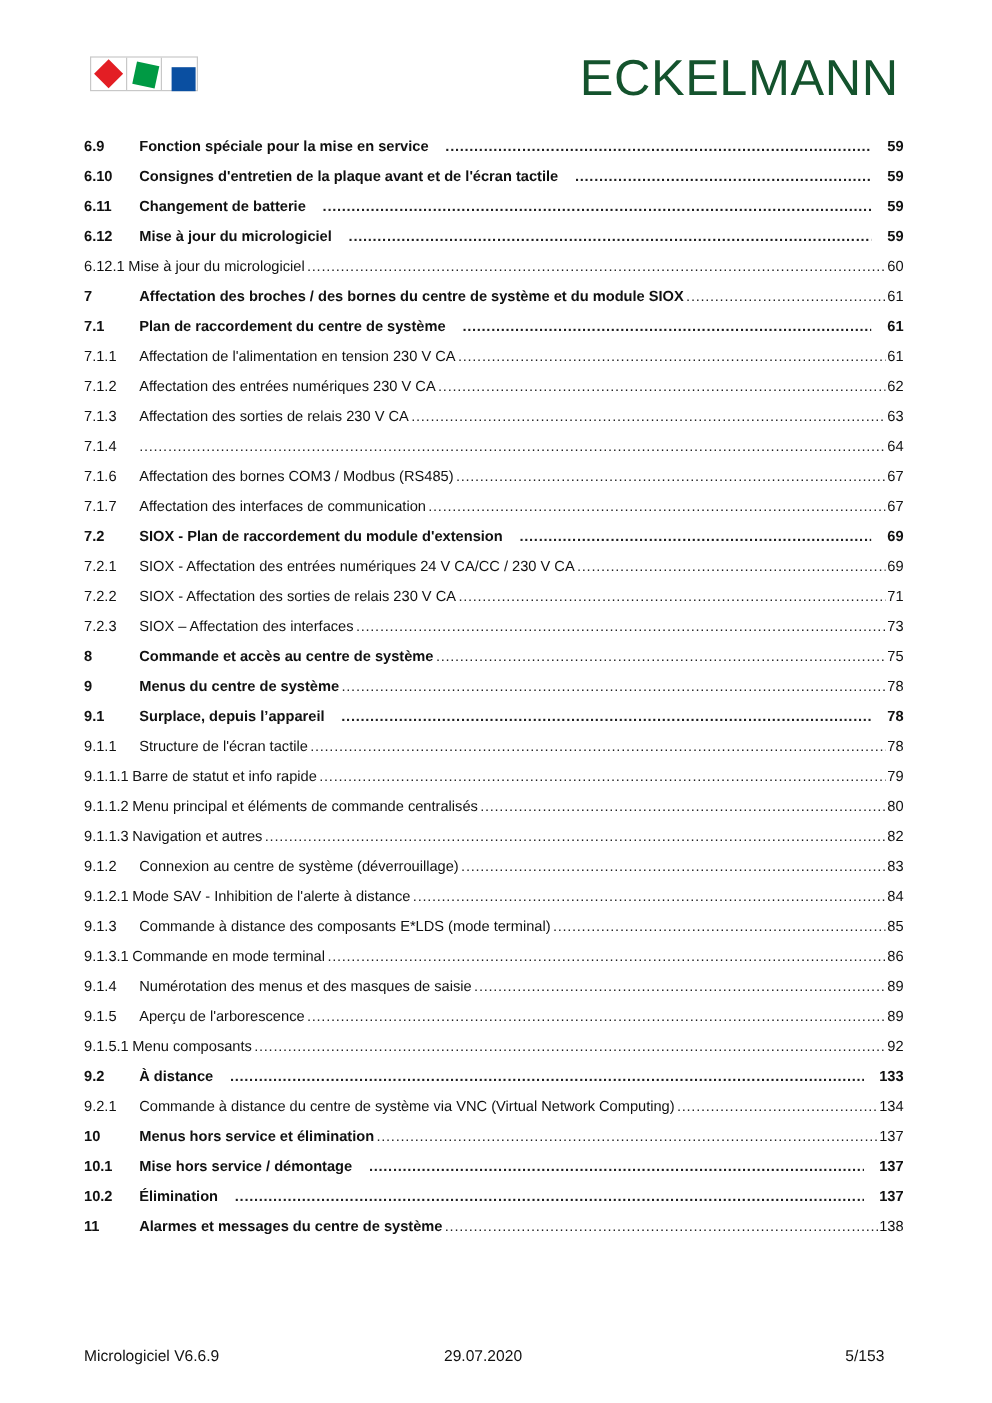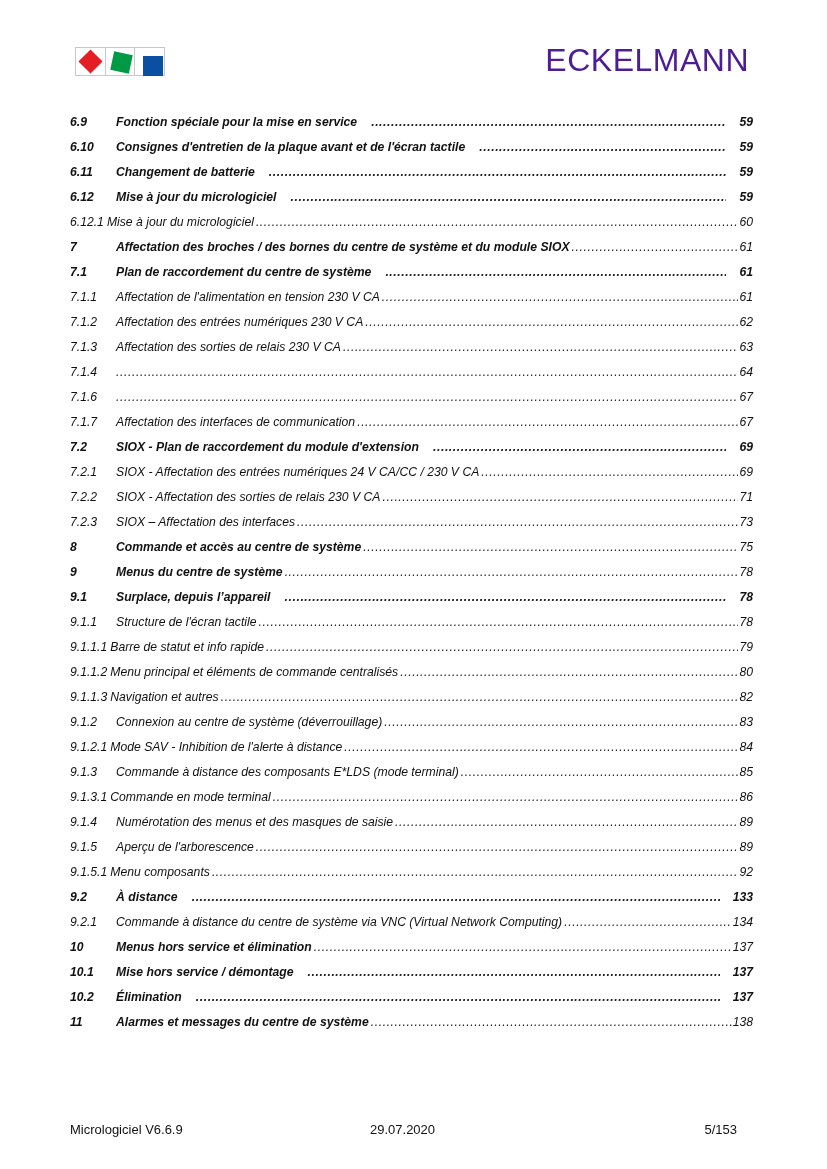--- a/index.html
+++ b/index.html
@@ -49,41 +49,40 @@
     .logo .sq.blue {
       background: #0a4fa1;
       left: 8px; top: 8px;
       width: 20px;
       height: 20px;
     }
     .brand {
       position: absolute;
       right: 78px;
       top: 44px;
-      font-size: 32px;
+      font-size: 42px;
       font-weight: 400;
-      color: #4c1d95;
+      color: #14532d;
       letter-spacing: 0.5px;
       line-height: 1;
     }
 
     .toc {
       position: absolute;
       left: 70px;
       top: 110px;
       width: 683px;
     }
     .toc-row {
       display: flex;
       align-items: flex-end;
       height: 25px;
       font-size: 12.2px;
       line-height: 25px;
       white-space: nowrap;
-      font-style: italic;
     }
     .toc-num {
       width: 46px;
       flex: 0 0 46px;
     }
     .toc-row.lvl4 .toc-num {
       width: auto;
       flex: 0 0 auto;
       padding-right: 3px;
     }
@@ -205,20 +204,21 @@
       <span class="toc-dots"></span>
       <span class="toc-page">63</span>
     </div>
     <div class="toc-row">
       <span class="toc-num">7.1.4</span>
       <span class="toc-dots"></span>
       <span class="toc-page">64</span>
     </div>
     <div class="toc-row">
       <span class="toc-num">7.1.6</span>
+      <span class="toc-title">Affectation des bornes COM3 / Modbus (RS485)</span>
       <span class="toc-dots"></span>
       <span class="toc-page">67</span>
     </div>
     <div class="toc-row">
       <span class="toc-num">7.1.7</span>
       <span class="toc-title">Affectation des interfaces de communication</span>
       <span class="toc-dots"></span>
       <span class="toc-page">67</span>
     </div>
     <div class="toc-row bold boldall">

